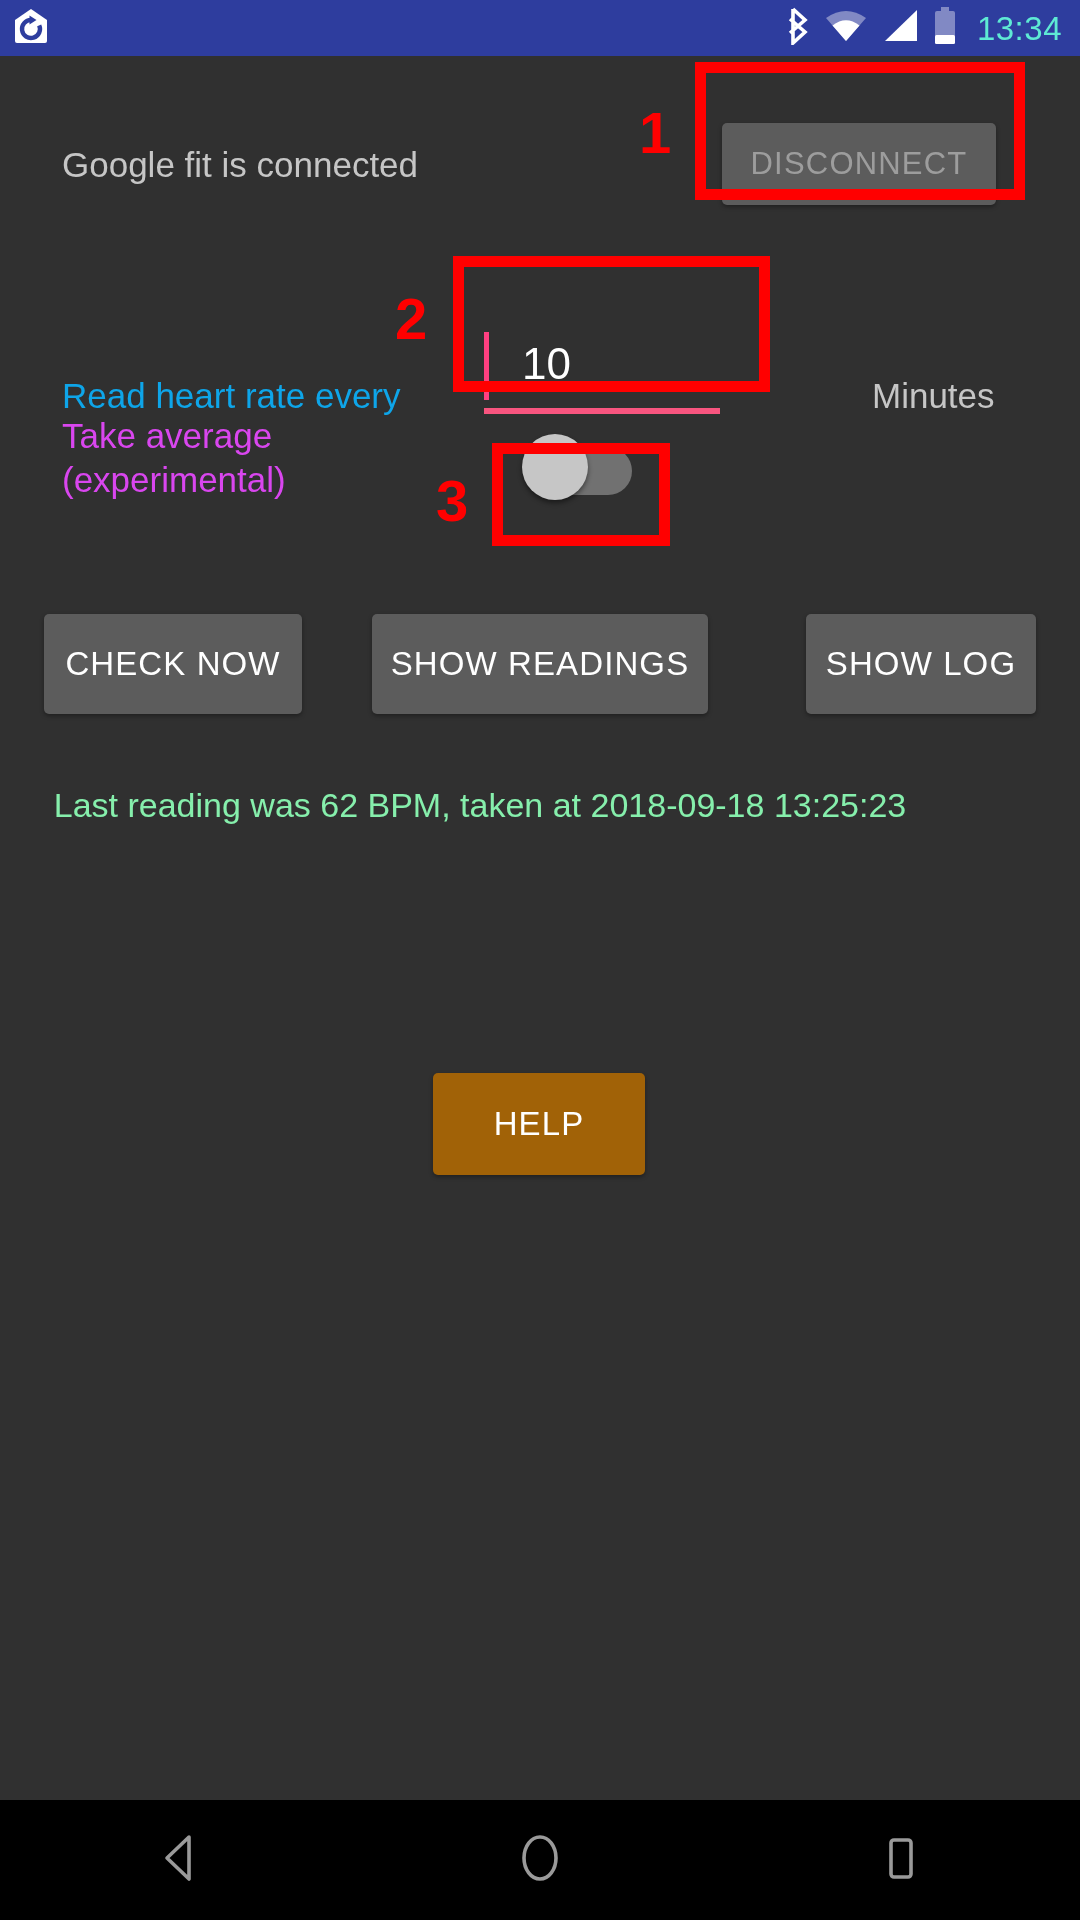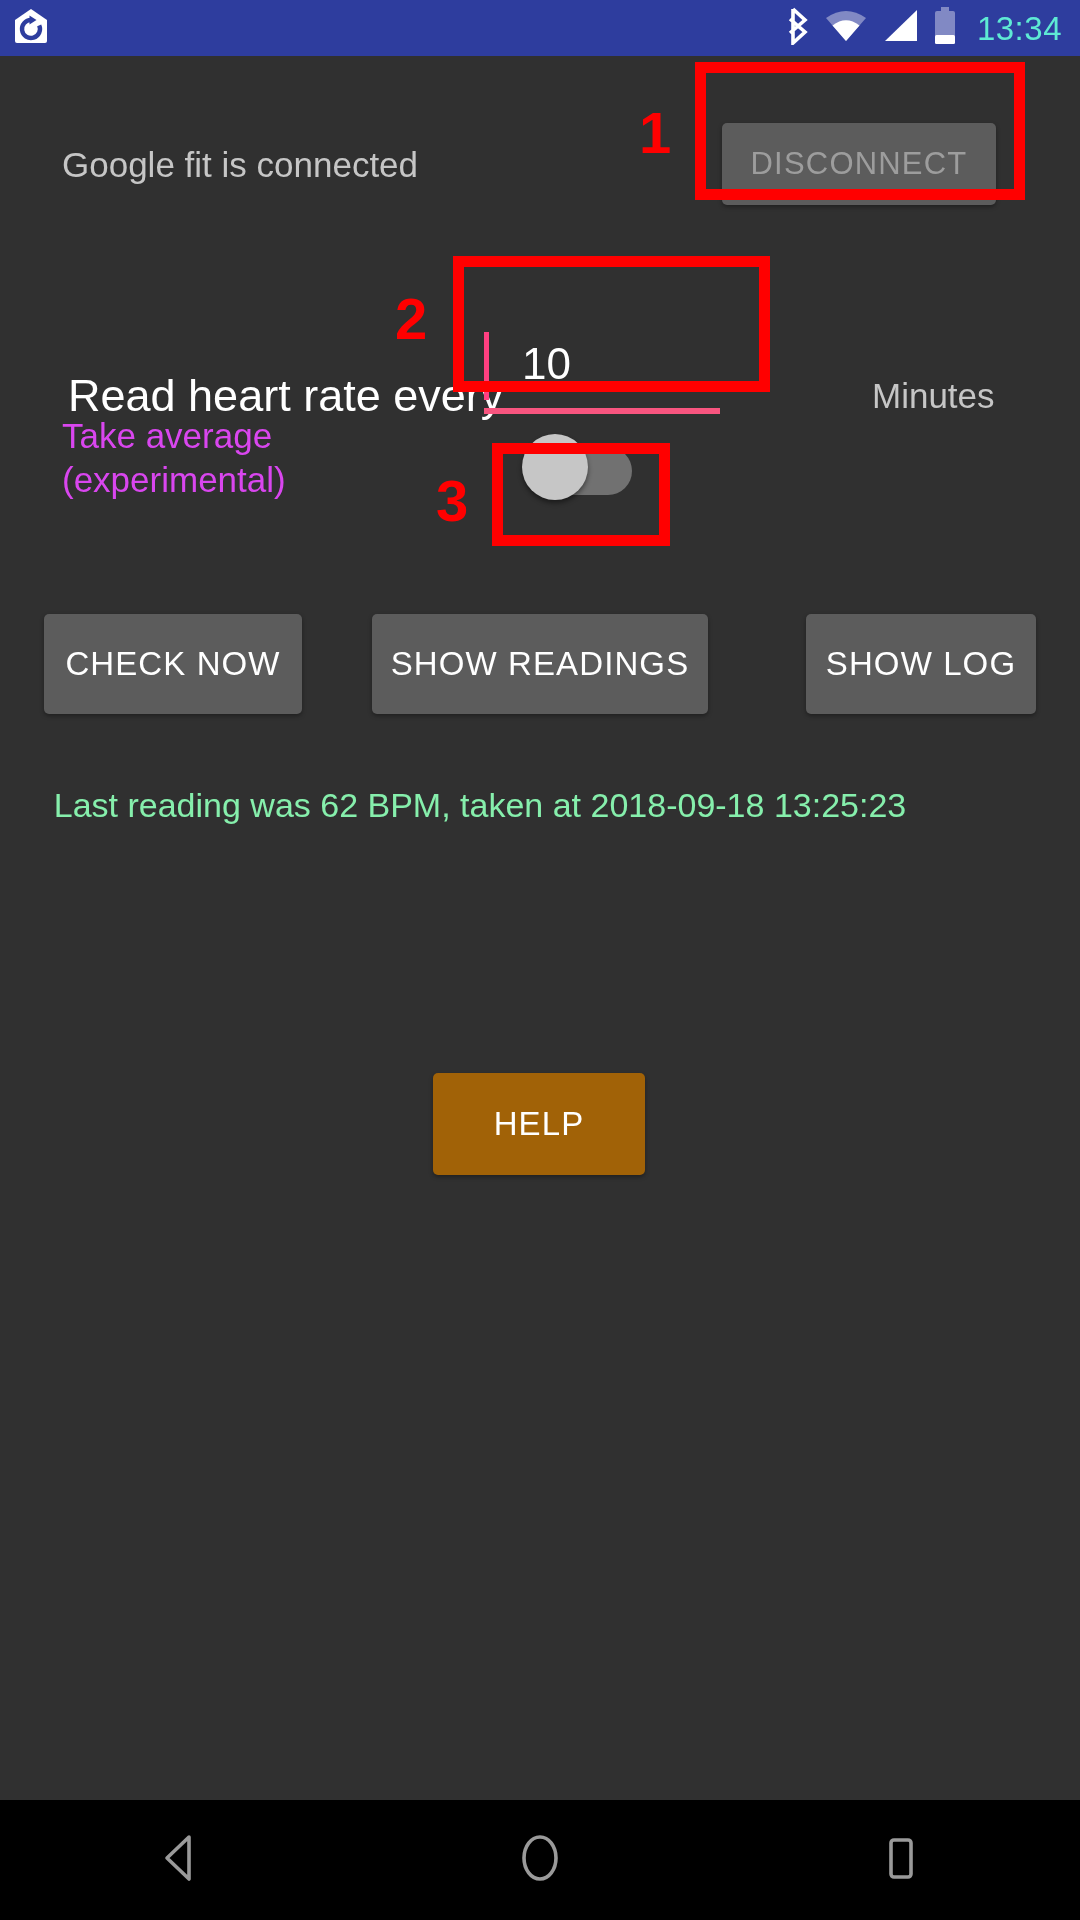--- a/index.html
+++ b/index.html
@@ -101,24 +101,23 @@
     position: absolute;
     left: 0; top: 198px;
     width: 1080px;
     height: 150px;
   }
   #interval-prefix-label {
     position: absolute;
     left: 62px;
     top: 142px;
     transform: translateY(-50%);
-    color: #ffffff;
-    font-size: 45px;
+    color: #0ea5e9;
+    font-size: 35px;
     white-space: nowrap;
-    margin-left: 6px;
   }
   #interval-suffix-label {
     position: absolute;
     left: 872px;
     top: 142px;
     transform: translateY(-50%);
     color: #c6c6c6;
     font-size: 35px;
     white-space: nowrap;
   }

